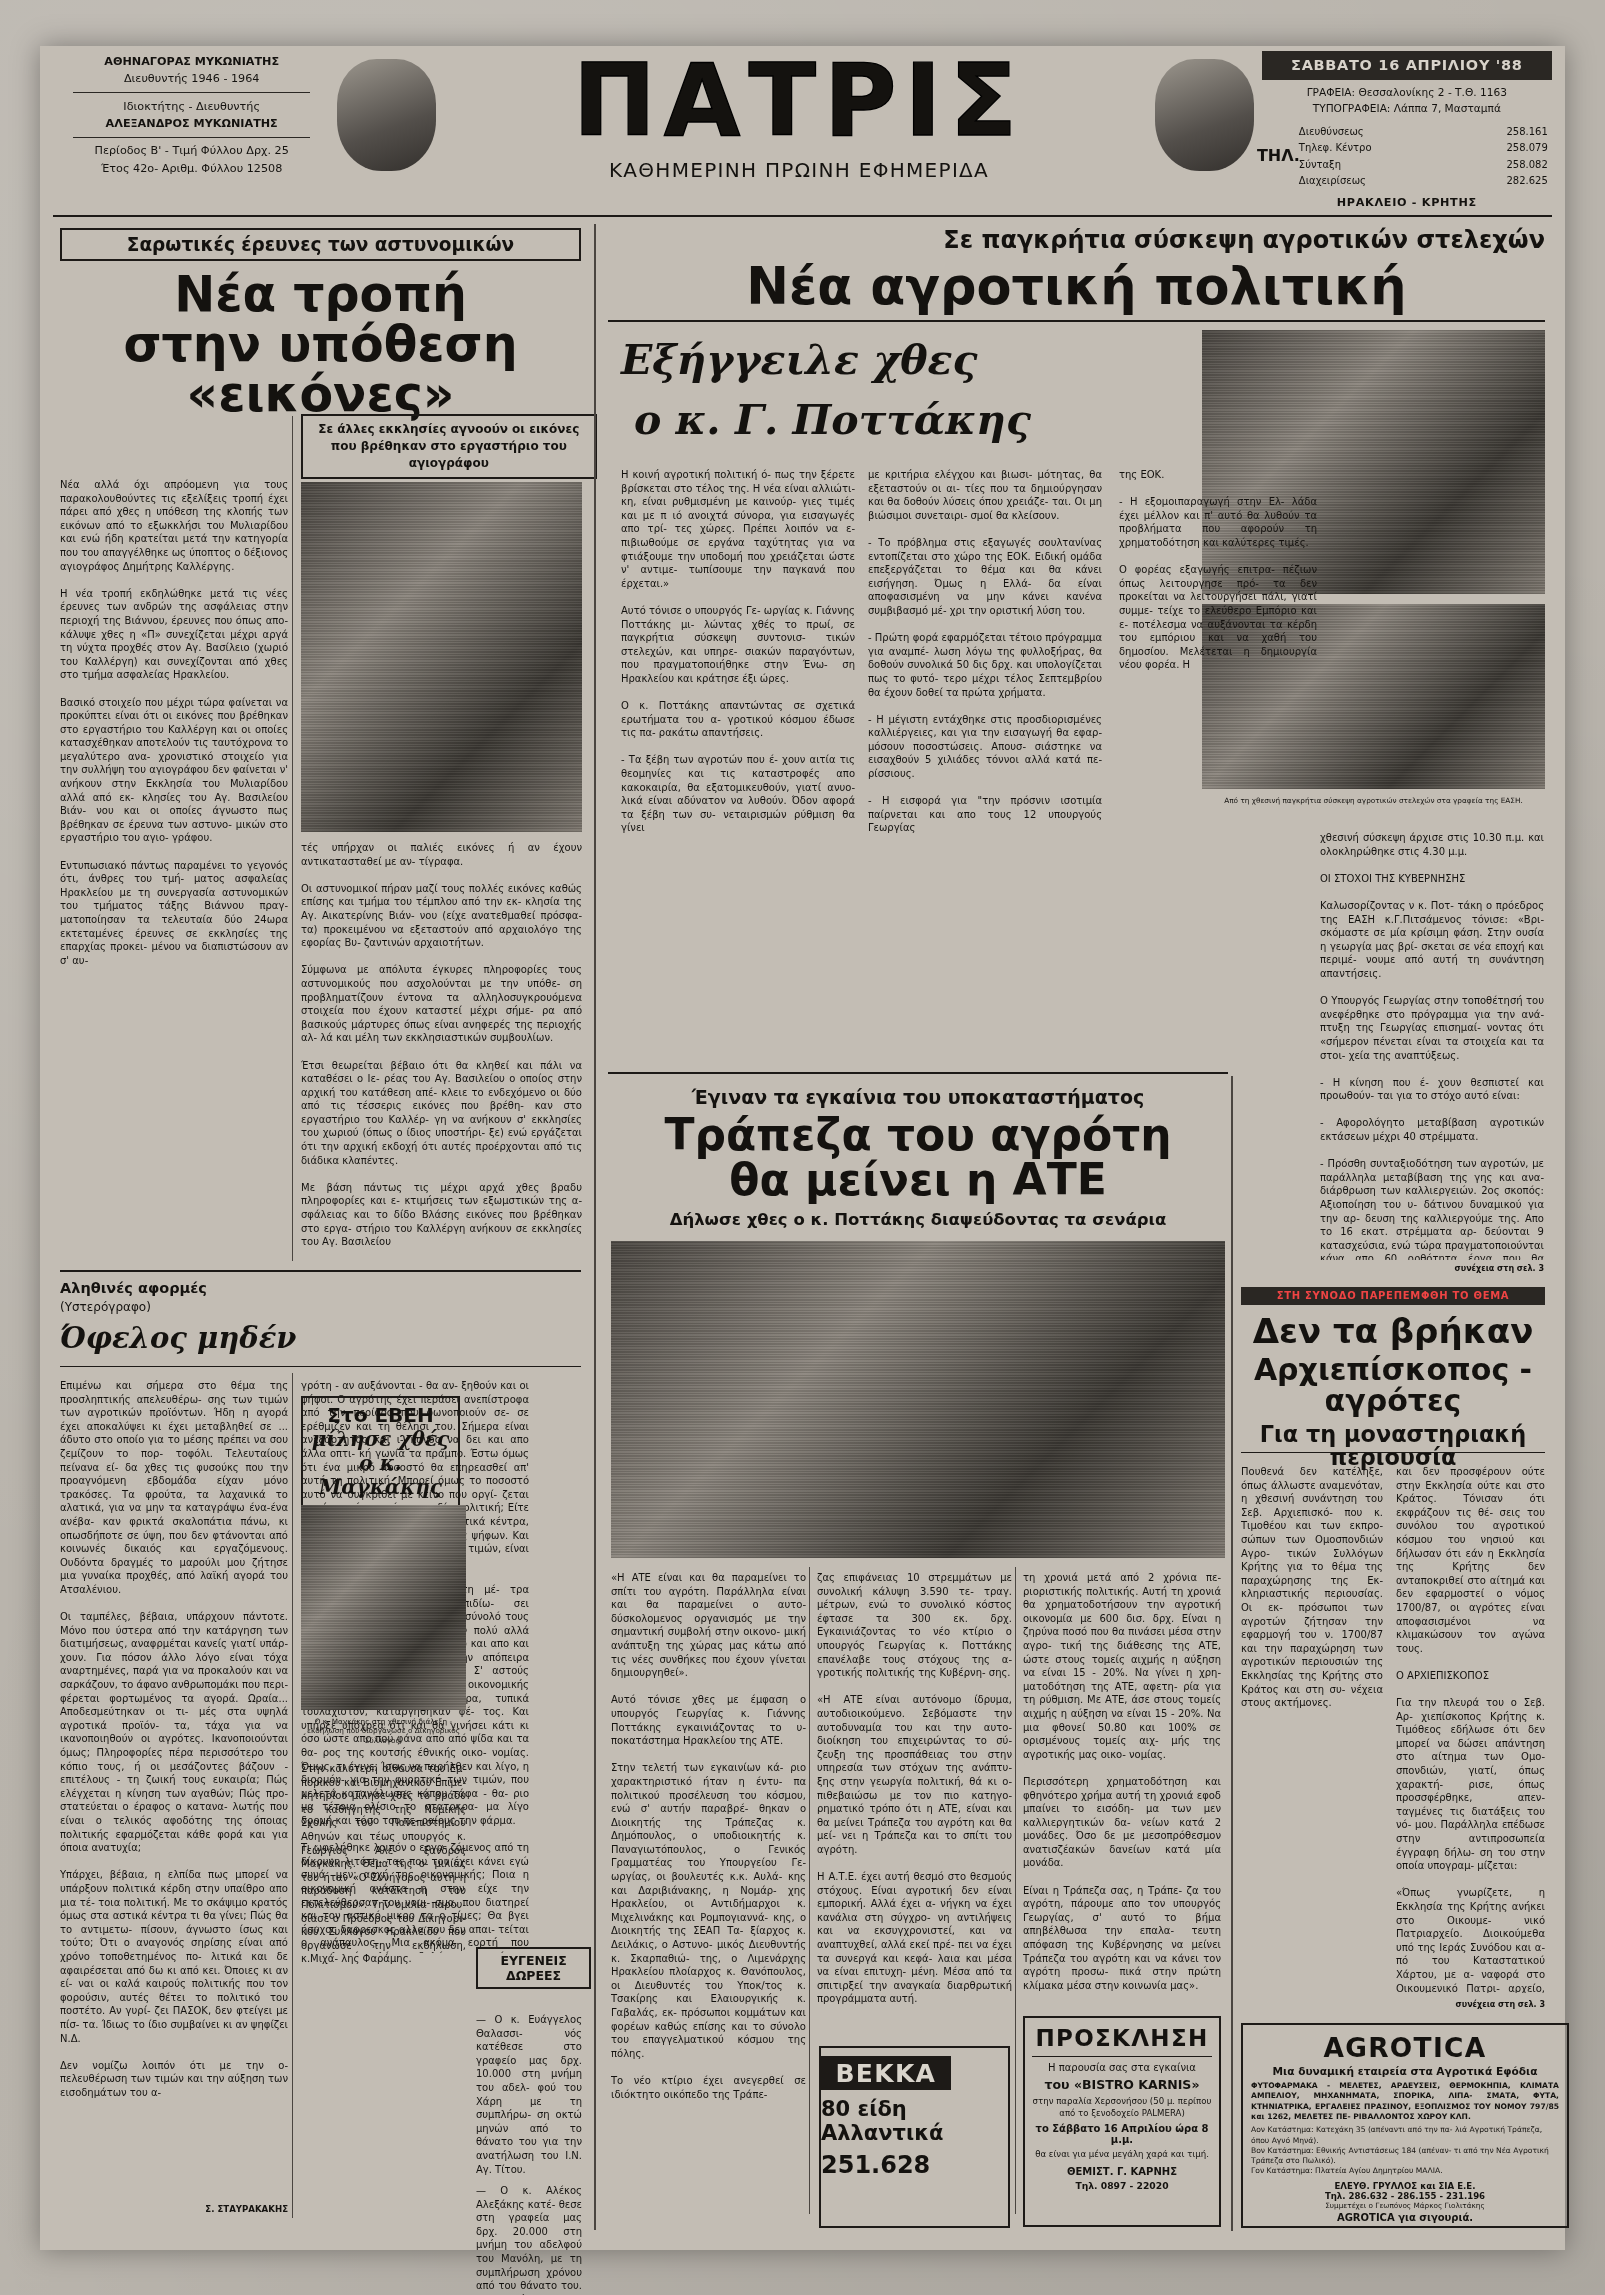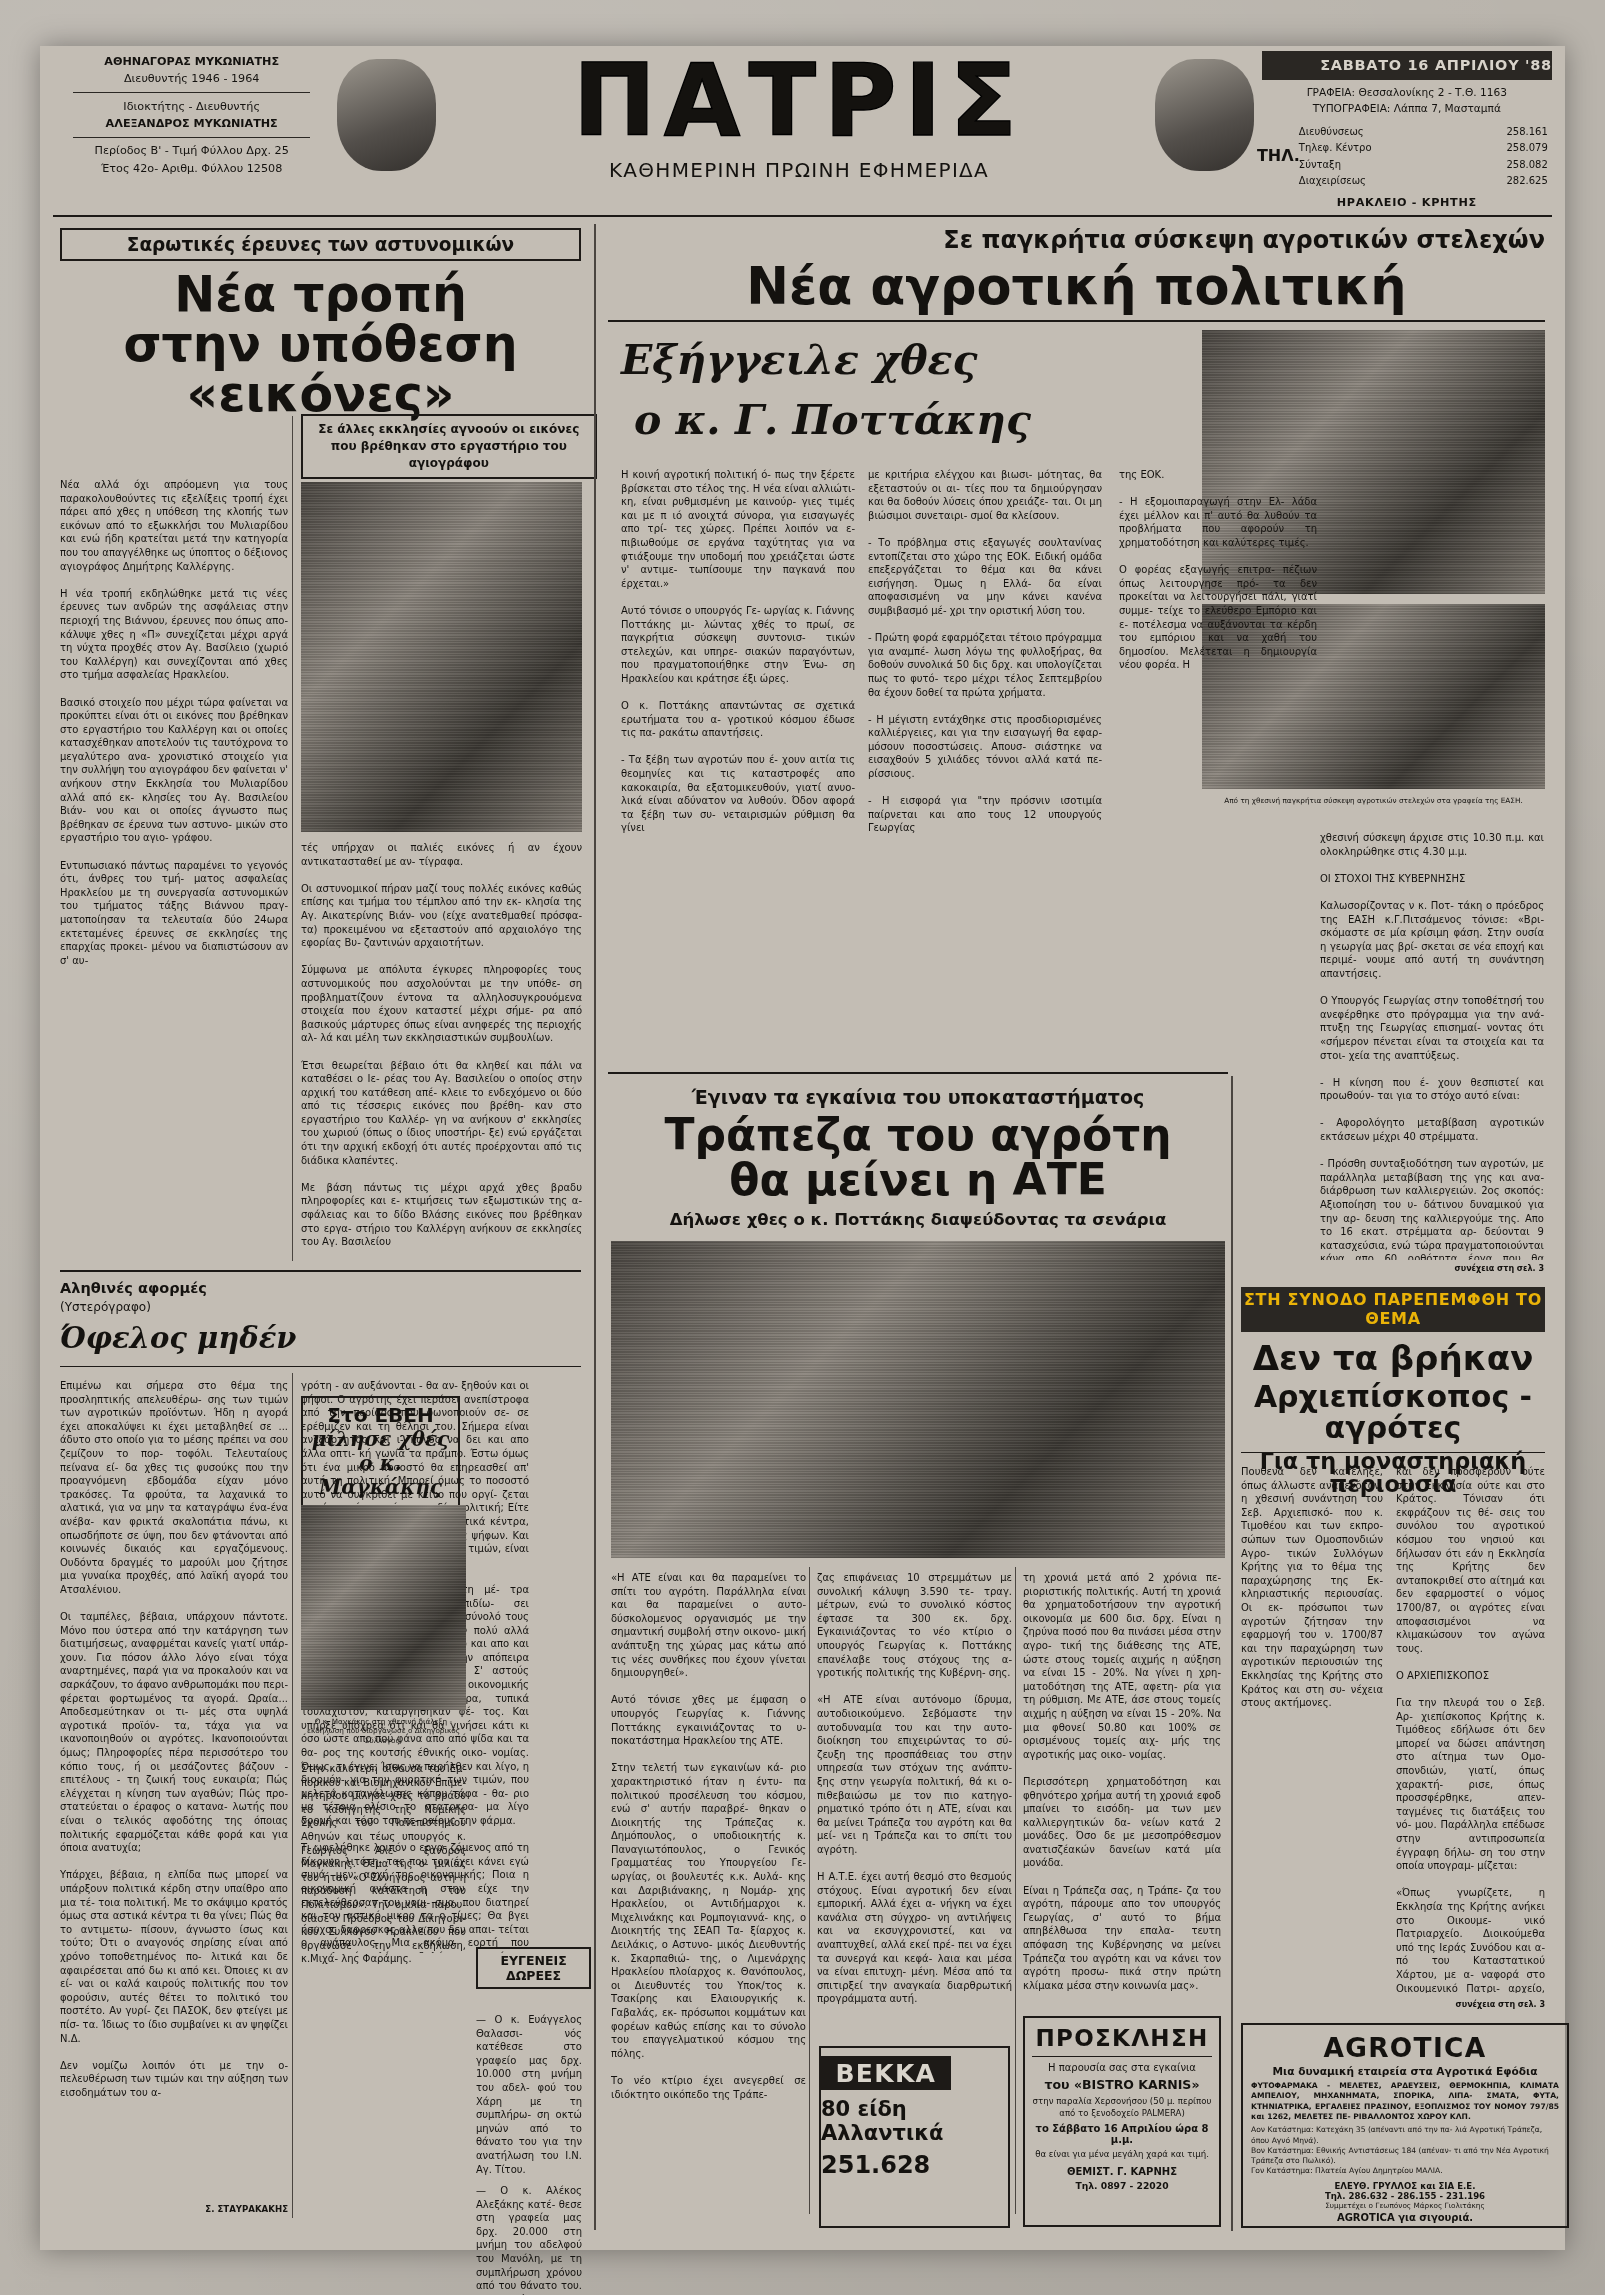--- a/index.html
+++ b/index.html
@@ -24,21 +24,21 @@
   .mh-left .bold{font-weight:bold;}
   .rule{border-top:1.3px solid #2a2723;margin:4.6px 20px;}
   .mh-title{position:absolute;left:310px;top:5.3px;width:898px;text-align:center;}
   .mh-title .big{
     font-family:"DejaVu Sans", sans-serif;
     font-weight:bold;font-size:99px;letter-spacing:8px;line-height:1.0;
     -webkit-text-stroke:1.3px #000;
   }
   .mh-title .sub{font-size:20px;font-weight:normal;letter-spacing:1.3px;margin-top:8px;}
   .mh-right{position:absolute;right:13.2px;top:5.3px;width:290px;font-size:10.6px;line-height:1.5;}
-  .mh-right .date{background:#2a2723;color:#d8d3ca;text-align:right;font-weight:bold;font-size:14.5px;padding:3.3px 0;letter-spacing:0.7px;}
+  .mh-right .date{background:#2a2723;color:#d8d3ca;text-align:center;font-weight:bold;font-size:14.5px;padding:3.3px 0;letter-spacing:0.7px;}
   .mh-right .lines{margin-top:5.3px;text-align:center;}
   .tel-grid{display:flex;margin-top:6.6px;font-size:10px;}
   .tel-grid .lab{width:33px;font-weight:bold;font-size:16px;display:flex;align-items:center;justify-content:center;}
   .tel-grid .rows{flex:1;}
   .tel-grid .row{display:flex;justify-content:space-between;padding:0.7px 4px;}
   .mh-right .city{text-align:center;font-weight:bold;font-size:11.2px;margin-top:6.6px;letter-spacing:0.7px;}
   .head-left-face,.head-right-face{position:absolute;top:13.2px;width:99px;height:112px;}
   .head-left-face{left:297px;}
   .head-right-face{left:1115px;}
   .face{width:100%;height:100%;border-radius:40% 40% 45% 45%;
@@ -282,21 +282,21 @@
 
 Είναι η Τράπεζα σας, η Τράπε- ζα του αγρότη, πάρουμε απο τον υπουργός Γεωργίας, σ' αυτό το βήμα απηβέλθωσα την επαλα- τευτη απόφαση της Κυβέρνησης να μείνει Τράπεζα του αγρότη και να κάνει τον αγρότη προσω- πικά στην πρώτη κλίμακα μέσα στην κοινωνία μας».
 
 (Ρεπορτάζ απο τα εγκαίνια και στη σελ. 3).</div>
 
   <div class="col-rule" style="left:769px;top:1521px;height:647px;"></div>
   <div class="col-rule" style="left:975px;top:1521px;height:647px;"></div>
   <div class="col-rule" style="left:1191px;top:1030px;height:1155px;border-left-width:2px;"></div>
 
   <div style="position:absolute;left:1201px;top:1241px;width:304px;text-align:center;">
-    <div style="background:#2a2723;color:#eab308;font-size:16px;font-weight:bold;padding:3.3px 0;letter-spacing:0.7px;">ΣΤΗ ΣΥΝΟΔΟ ΠΑΡΕΠΕΜΦΘΗ ΤΟ ΘΕΜΑ</div>
+    <div style="background:#2a2723;color:#ef4444;font-size:10px;font-weight:bold;padding:3.3px 0;letter-spacing:0.7px;">ΣΤΗ ΣΥΝΟΔΟ ΠΑΡΕΠΕΜΦΘΗ ΤΟ ΘΕΜΑ</div>
     <div class="h-big" style="font-size:34px;margin-top:9.2px;">Δεν τα βρήκαν</div>
     <div class="h-big" style="font-size:30px;margin-top:6.6px;">Αρχιεπίσκοπος - αγρότες</div>
     <div class="h-big" style="font-size:22.4px;margin-top:6.6px;">Για τη μοναστηριακή περιουσία</div>
   </div>
   <div class="hrule" style="top:1406px;left:1201px;width:304px;right:auto;border-top-width:1.3px;"></div>
 
   <div class="txt" style="position:absolute;left:1201px;top:1419px;width:142px;height:528px;overflow:hidden;white-space:pre-wrap;">Πουθενά δεν κατέληξε, όπως άλλωστε αναμενόταν, η χθεσινή συνάντηση του Σεβ. Αρχιεπισκό- που κ. Τιμοθέου και των εκπρο- σώπων των Ομοσπονδιών Αγρο- τικών Συλλόγων Κρήτης για το θέμα της παραχώρησης της Εκ- κληριαστικής περιουσίας. Οι εκ- πρόσωποι των αγροτών ζήτησαν την εφαρμογή του ν. 1700/87 και την παραχώρηση των αγροτικών περιουσιών της Εκκλησίας της Κρήτης στο Κράτος και στη συ- νέχεια στους ακτήμονες.</div>
   <div class="txt" style="position:absolute;left:1356px;top:1419px;width:149px;height:528px;overflow:hidden;white-space:pre-wrap;">και δεν προσφέρουν ούτε στην Εκκλησία ούτε και στο Κράτος. Τόνισαν ότι εκφράζουν τις θέ- σεις του συνόλου του αγροτικού κόσμου του νησιού και δήλωσαν ότι εάν η Εκκλησία της Κρήτης δεν ανταποκριθεί στο αίτημά και δεν εφαρμοστεί ο νόμος 1700/87, οι αγρότες είναι αποφασισμένοι να κλιμακώσουν τον αγώνα τους.
 
 Ο ΑΡΧΙΕΠΙΣΚΟΠΟΣ

